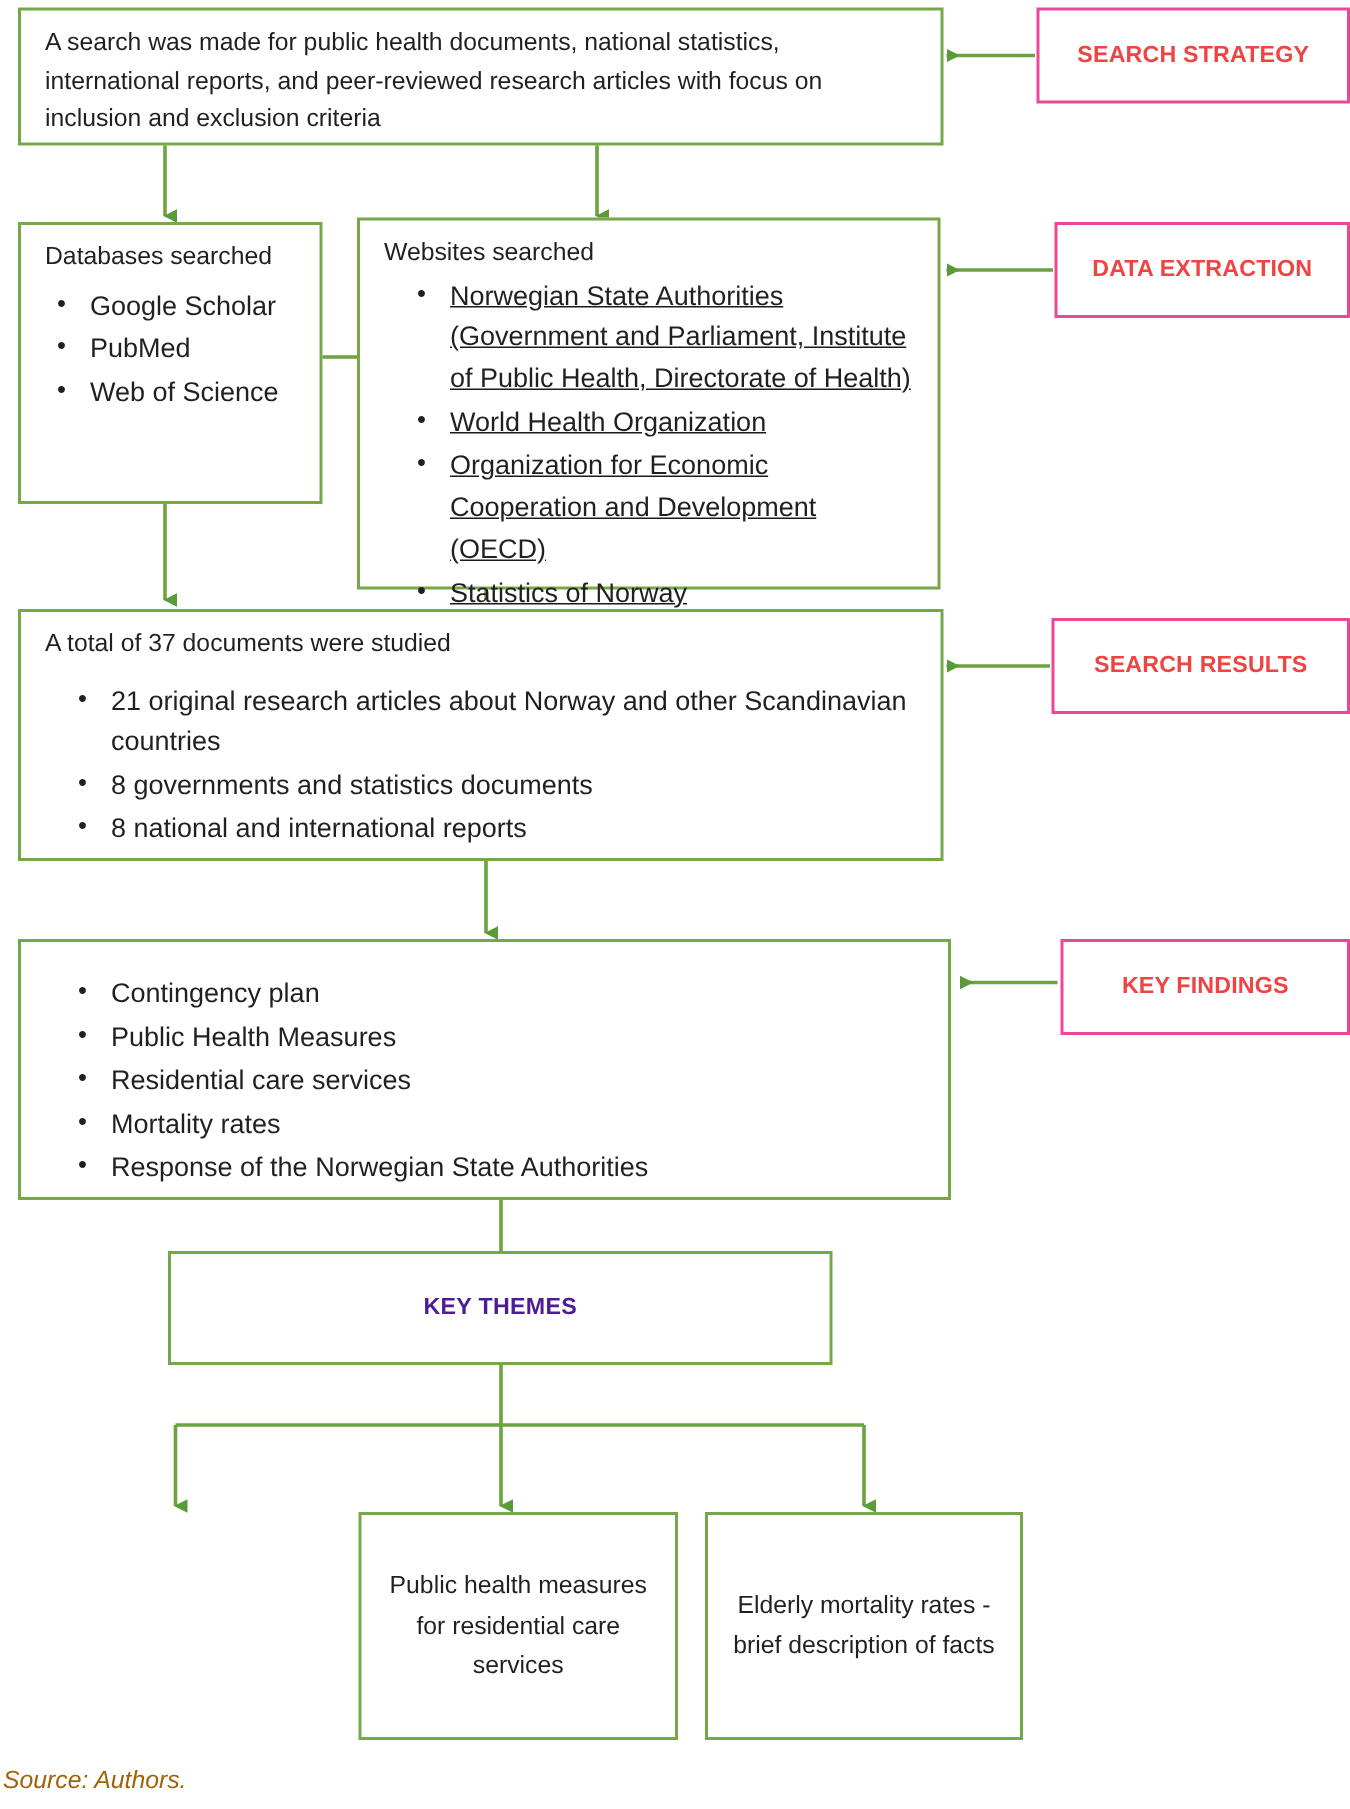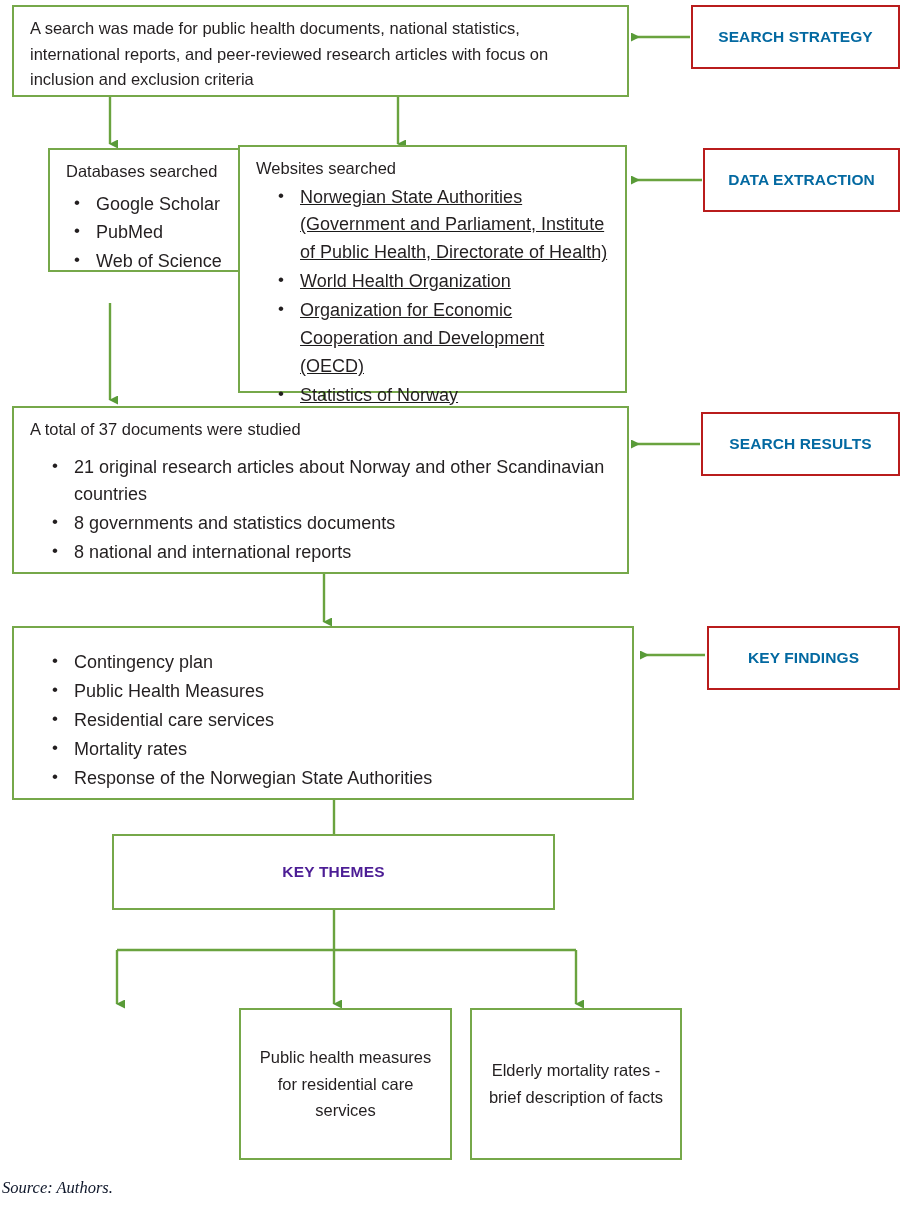--- a/index.html
+++ b/index.html
@@ -58,29 +58,29 @@
   ul.bullets.indent li {
     padding-left: 44px;
   }
   ul.bullets.indent li::before {
     left: 22px;
   }
   
   .stage-label {
     position: absolute;
     box-sizing: border-box;
-    border: 2px solid #b91c1c;
+    border: 2px solid #ec4899;
     background: #ffffff;
     display: flex;
     align-items: center;
     justify-content: center;
     font-weight: bold;
     font-size: 15.5px;
     letter-spacing: 0.1px;
-    color: #0369a1;
+    color: #ef4444;
     text-align: center;
   }
   
   .centerbox {
     display: flex;
     align-items: center;
     justify-content: center;
     text-align: center;
     font-size: 16.5px;
     line-height: 1.62;
@@ -112,22 +112,21 @@
     height: 1206px;
     pointer-events: none;
   }
   
   .source {
     position: absolute;
     left: 2px;
     top: 1178px;
     font-style: italic;
     font-size: 16.5px;
-    color: #0f172a;
-    font-family: Liberation Serif, serif;
+    color: #a16207;
   }
 </style>
 </head>
 <body>
 
 <div id="canvas">
 
   <svg id="connectors" viewBox="0 0 900 1206" width="900" height="1206">
     <defs>
       <marker id="arrowDown" markerWidth="9" markerHeight="9" refX="4.5" refY="8" orient="auto" markerUnits="userSpaceOnUse">
@@ -165,21 +164,21 @@
       <line x1="702" y1="180" x2="631" y2="180" marker-end="url(#arrowLeft)"></line>
       <line x1="700" y1="444" x2="631" y2="444" marker-end="url(#arrowLeft)"></line>
       <line x1="705" y1="655" x2="640" y2="655" marker-end="url(#arrowLeft)"></line>
     </g>
   </svg>
 
   <div class="box pad box-body" style="left:12px; top:5px; width:617px; height:92px;">
     <span>A search was made for public health documents, national statistics, international reports, and peer-reviewed research articles with focus on inclusion and exclusion criteria</span>
   </div>
 
-  <div class="box pad" style="left:12px; top:148px; width:203px; height:124px;margin-left:36px;">
+  <div class="box pad" style="left:12px; top:148px; width:203px; height:188px;">
     <div class="box-body">Databases searched</div>
     <ul class="bullets">
       <li>Google Scholar</li>
       <li>PubMed</li>
       <li>Web of Science</li>
     </ul>
   </div>
 
   <div class="box pad" style="left:238px; top:145px; width:389px; height:248px;">
     <div class="box-body">Websites searched</div>

